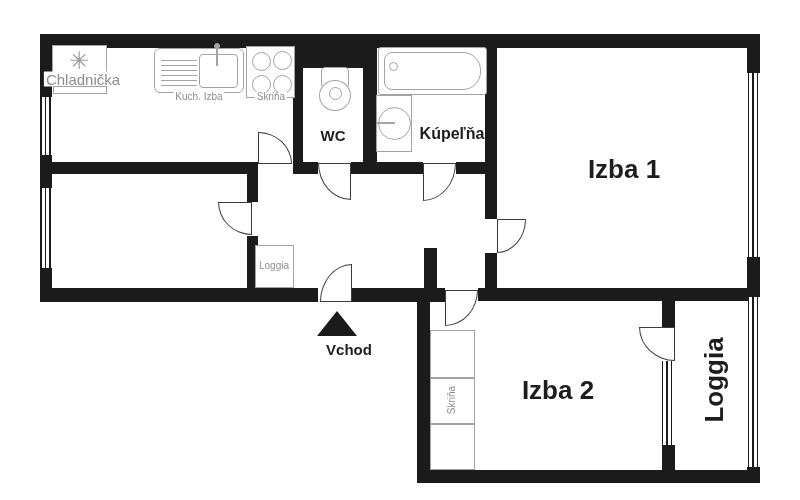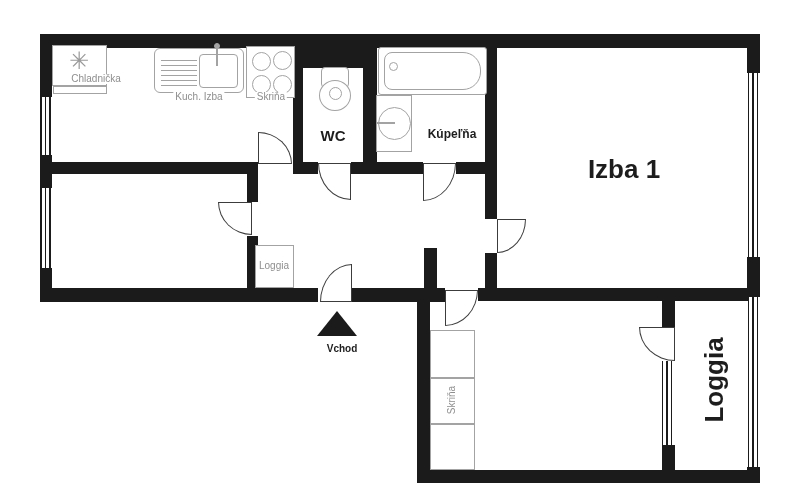--- a/index.html
+++ b/index.html
@@ -3,21 +3,21 @@
 <meta charset="utf-8">
 <style>
   html,body{margin:0;padding:0;background:#ffffff;}
   #plan{position:relative;width:800px;height:500px;background:#ffffff;overflow:hidden;
         font-family:"Liberation Sans","DejaVu Sans",sans-serif;}
   .wall{position:absolute;background:#1b1b1b;}
   .win{position:absolute;background:repeating-linear-gradient(90deg,#1b1b1b 0px,#1b1b1b 1.5px,#ffffff 1.5px,#ffffff 4.5px);}
   .door{position:absolute;background:#ffffff;border:1.5px solid #3c3c3c;box-sizing:border-box;}
   .rlabel{position:absolute;transform:translate(-50%,-50%);font-weight:700;color:#1d1d1d;
           font-size:26px;white-space:nowrap;line-height:1;}
-  .rlabel.small{font-size:12px;}
+  .rlabel.small{font-size:16px;}
   .rlabel.vrot{transform:translate(-50%,-50%) rotate(-90deg);}
   .furn{position:absolute;background:#ffffff;border:1.5px solid #a3a3a3;box-sizing:border-box;}
   .flabel{position:absolute;transform:translate(-50%,-50%);color:#8e8e8e;font-size:10px;
           white-space:nowrap;line-height:1;background:#ffffff;padding:0 2px;}
   .flabel.vrot{transform:translate(-50%,-50%) rotate(-90deg);background:transparent;}
   .circ{position:absolute;border:1.5px solid #a3a3a3;border-radius:50%;box-sizing:border-box;background:#fff;}
   .gline{position:absolute;background:#a3a3a3;}
   .drainer{position:absolute;background:repeating-linear-gradient(0deg,#a3a3a3 0px,#a3a3a3 1px,transparent 1px,transparent 5px);}
   .tri{position:absolute;width:0;height:0;border-left:20px solid transparent;border-right:20px solid transparent;border-bottom:25px solid #1b1b1b;}
   .snow{position:absolute;transform:translate(-50%,-50%);color:#9a9a9a;font-size:24px;line-height:1;}
@@ -68,21 +68,21 @@
   <div class="door" style="left:218px;top:202px;width:34px;height:33px;border-radius:0 0 0 100%"></div>
   <div class="door" style="left:318px;top:163px;width:33px;height:37px;border-radius:0 0 0 100%"></div>
   <div class="door" style="left:423px;top:163px;width:33px;height:38px;border-radius:0 0 100% 0"></div>
   <div class="door" style="left:497px;top:219px;width:29px;height:34px;border-radius:0 0 100% 0"></div>
   <div class="door" style="left:445px;top:290px;width:33px;height:36px;border-radius:0 0 100% 0"></div>
   <div class="door" style="left:639px;top:327px;width:36px;height:34px;border-radius:0 0 0 100%"></div>
   <div class="door" style="left:320px;top:264px;width:32px;height:38px;border-radius:100% 0 0 0"></div>
 
   <div class="furn" style="left:52px;top:45px;width:55px;height:41px"></div>
   <div class="snow" style="left:79px;top:61px">✳</div>
-  <div class="flabel" style="left:96px;top:79px;font-size:10px">Chladnička</div>
+  <div class="flabel" style="left:83px;top:79px;font-size:15px">Chladnička</div>
   <div class="furn" style="left:53px;top:86px;width:54px;height:8px"></div>
 
   <div class="furn" style="left:154px;top:48px;width:90px;height:45px;border-radius:6px"></div>
   <div class="drainer" style="left:161px;top:56px;width:36px;height:30px"></div>
   <div class="furn" style="left:199px;top:54px;width:39px;height:34px;border-radius:4px"></div>
   <div class="gline" style="left:216px;top:46px;width:2px;height:20px"></div>
   <div class="circ" style="left:214px;top:43px;width:6px;height:6px;background:#a3a3a3"></div>
   <div class="flabel" style="left:199px;top:97px">Kuch. Izba</div>
 
   <div class="furn" style="left:246px;top:46px;width:49px;height:52px"></div>
@@ -107,18 +107,19 @@
   <div class="flabel" style="left:274px;top:266px">Loggia</div>
 
   <div class="furn" style="left:430px;top:330px;width:45px;height:140px"></div>
   <div class="gline" style="left:431px;top:377px;width:43px;height:1.5px"></div>
   <div class="gline" style="left:431px;top:423px;width:43px;height:1.5px"></div>
   <div class="flabel vrot" style="left:452px;top:400px">Skriňa</div>
 
   <div class="rlabel small" style="left:333px;top:135px;font-size:15px">WC</div>
   <div class="rlabel small" style="left:452px;top:134px">Kúpeľňa</div>
   <div class="rlabel" style="left:624px;top:169px">Izba 1</div>
+  <div class="rlabel" style="left:558px;top:390px">Izba 2</div>
   <div class="rlabel vrot" style="left:714px;top:380px">Loggia</div>
 
   <div class="tri" style="left:317px;top:311px"></div>
-  <div class="rlabel small" style="left:342px;top:349px;font-size:10px">Vchod</div>
+  <div class="rlabel small" style="left:349px;top:349px;font-size:15px">Vchod</div>
 
 </div>
 
 </body></html>

